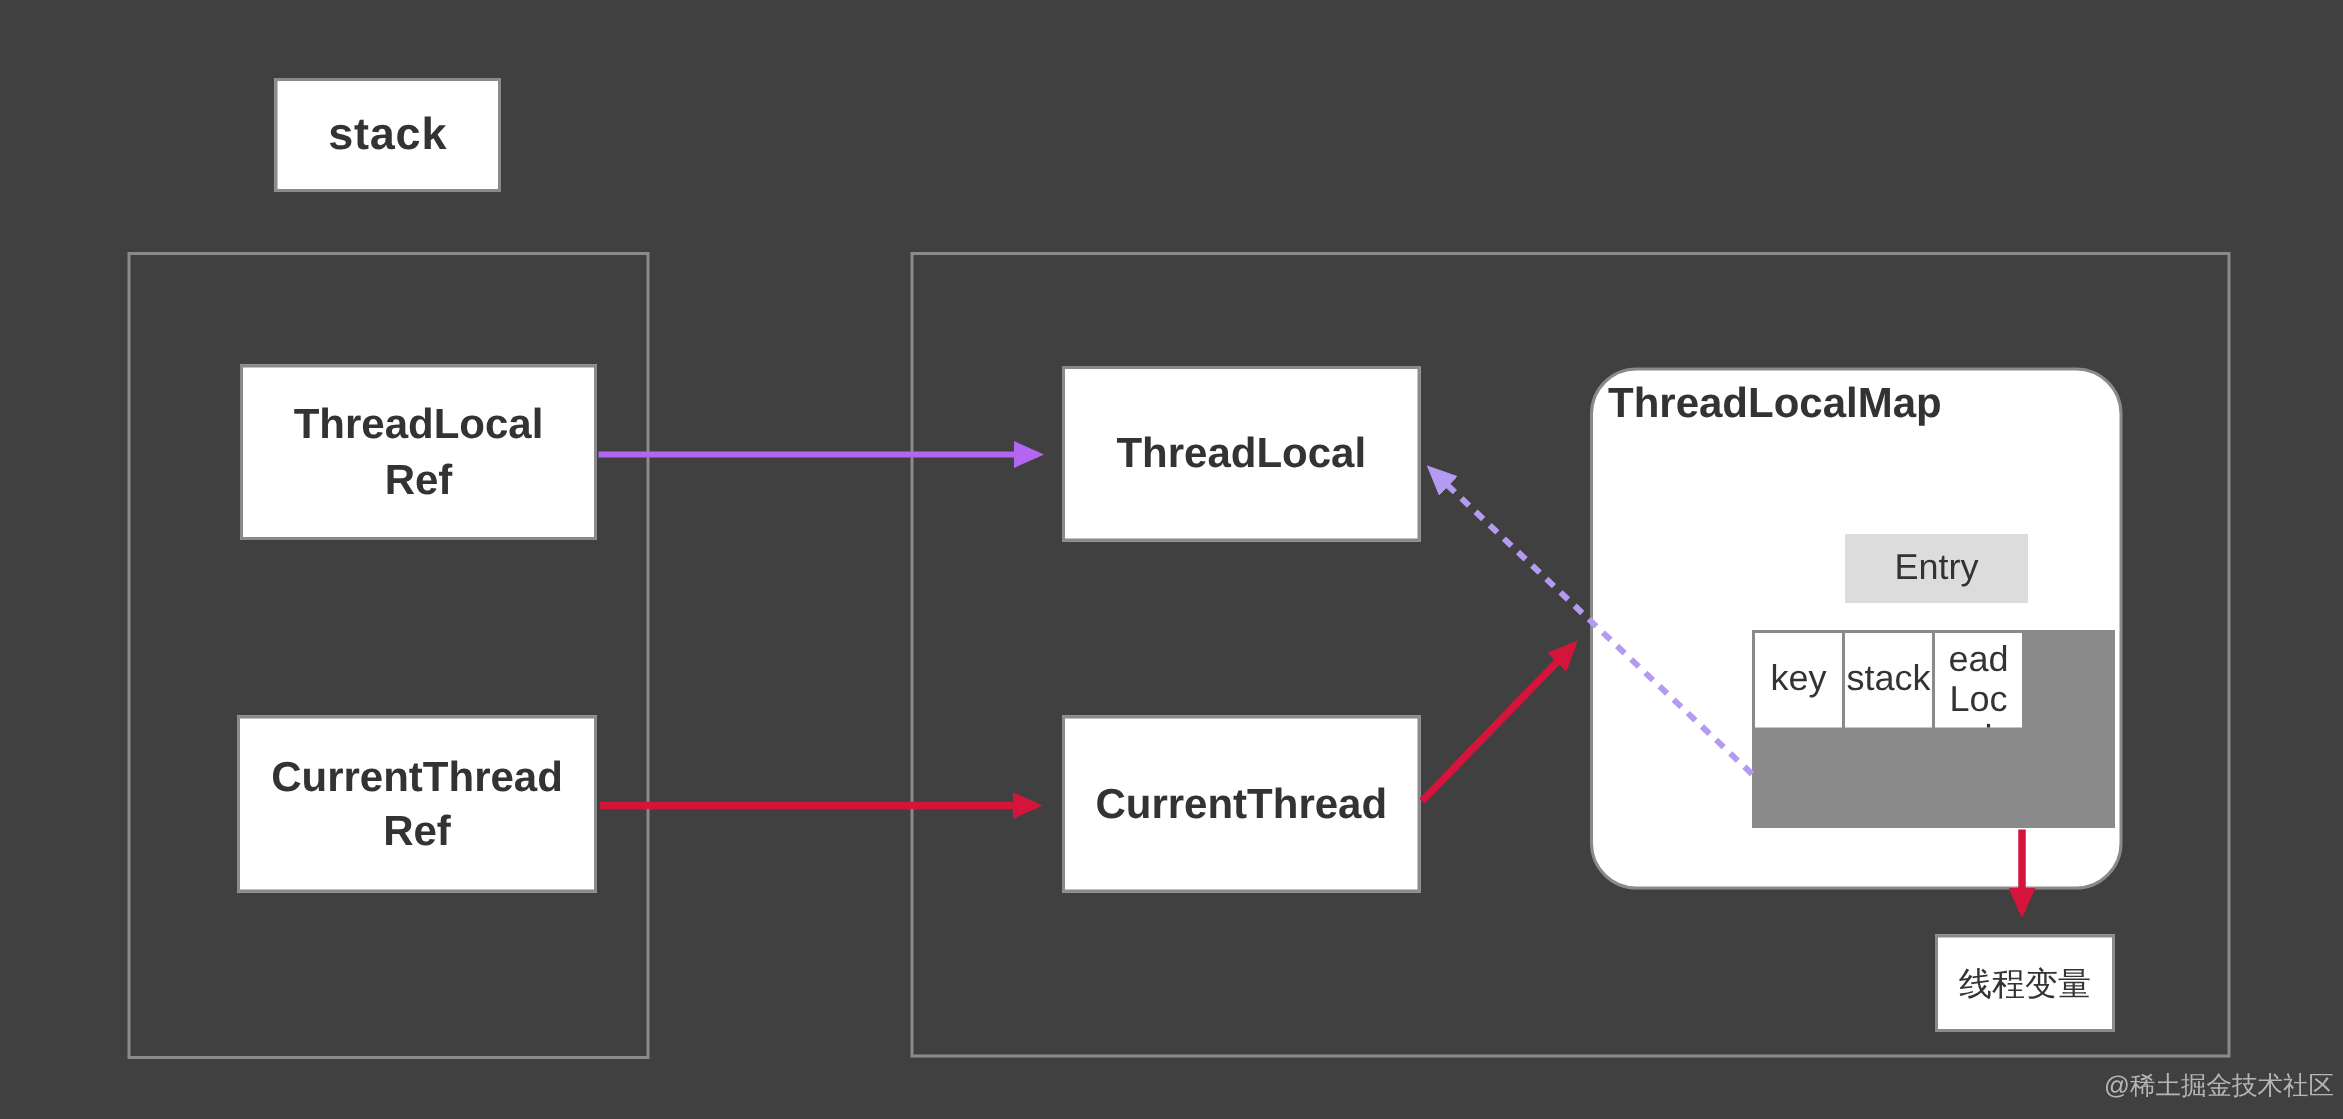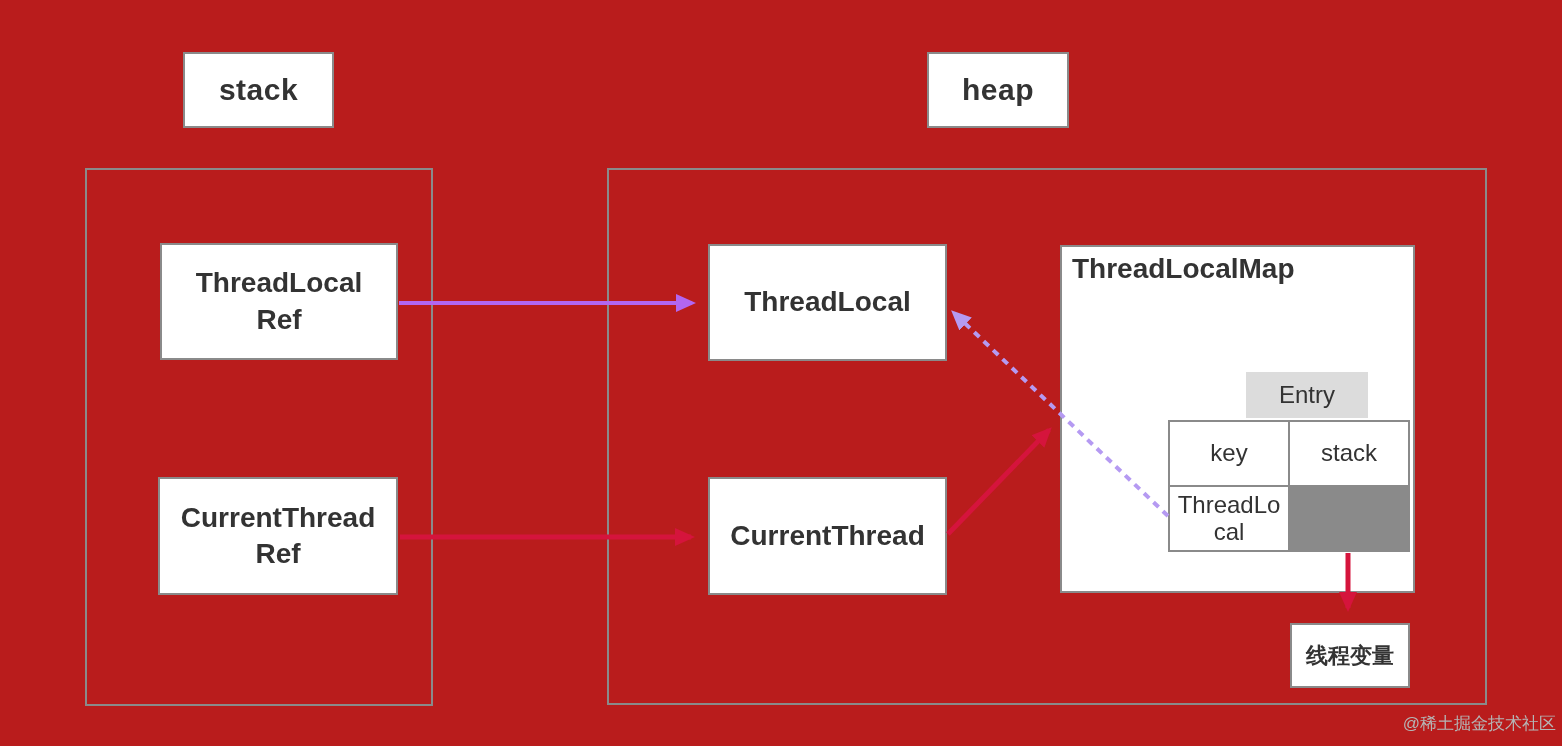--- a/index.html
+++ b/index.html
@@ -5,21 +5,21 @@
   html, body {
     margin: 0;
     padding: 0;
     background: #ffffff;
     font-family: "Liberation Sans", sans-serif;
   }
   #canvas {
     position: relative;
     width: 1562px;
     height: 746px;
-    background: #b91c1c;
+    background: #404040;
     overflow: hidden;
   }
   .box {
     position: absolute;
     border: 2px solid var(--box_border, #8a8a8a);
     background: #ffffff;
     box-sizing: border-box;
     display: flex;
     flex-direction: column;
     align-items: center;
@@ -36,72 +36,72 @@
     background: transparent;
   }
   .node-label {
     font-weight: bold;
     font-size: 28px;
     line-height: 1.3;
   }
   .map-box {
     justify-content: flex-start;
     align-items: flex-start;
+    border-radius: 31px;
   }
   .map-title {
     font-weight: bold;
     font-size: 28px;
     padding: 6px 0 0 10px;
   }
   .entry-label {
     position: absolute;
     left: 1230px;
-    top: 372px;
+    top: 356px;
     width: 122px;
     height: 46px;
     background: var(--entry_bg, #dcdcdc);
     display: flex;
     align-items: center;
     justify-content: center;
     font-size: 24px;
     color: var(--text, #333333);
-    margin-left: 16px;
   }
   .entry-table {
     position: absolute;
     left: 1168px;
     top: 420px;
     width: 242px;
     height: 132px;
     box-sizing: border-box;
     background: var(--box_border, #8a8a8a);
     padding: 2px;
     display: grid;
-    grid-template-columns: 1fr 1fr;
+    grid-template-columns: 1fr 1fr 1fr 1fr;
     grid-template-rows: 1fr 1fr;
     gap: 2px;
   }
   .entry-cell {
     background: #ffffff;
     display: flex;
     align-items: center;
     justify-content: center;
     font-size: 24px;
     color: var(--text, #333333);
     line-height: 1.1;
     text-align: center;
     overflow: hidden;
   }
   .break-cell {
     word-break: break-all;
     padding: 0 6px;
   }
   .thread-var {
     font-size: 22px;
-    font-weight: bold;
+    font-weight: normal;
   }
   #arrows {
     position: absolute;
     left: 0;
     top: 0;
     pointer-events: none;
   }
   .watermark {
     position: absolute;
     top: 712px;
@@ -111,23 +111,20 @@
     white-space: nowrap;
   }
 </style>
 </head>
 <body>
 
 <div id="canvas">
 
   <div class="box region-label" style="left:183px; top:52px; width:151px; height:76px;">
     <span>stack</span>
-  </div>
-  <div class="box region-label" style="left:927px; top:52px; width:142px; height:76px;">
-    <span>heap</span>
   </div>
 
   <div class="box container-box" style="left:85px; top:168px; width:348px; height:538px;"></div>
 
   <div class="box container-box" style="left:607px; top:168px; width:880px; height:537px;"></div>
 
   <div class="box node-label" style="left:160px; top:243px; width:238px; height:117px;">
     <div>ThreadLocal</div>
     <div>Ref</div>
   </div>

